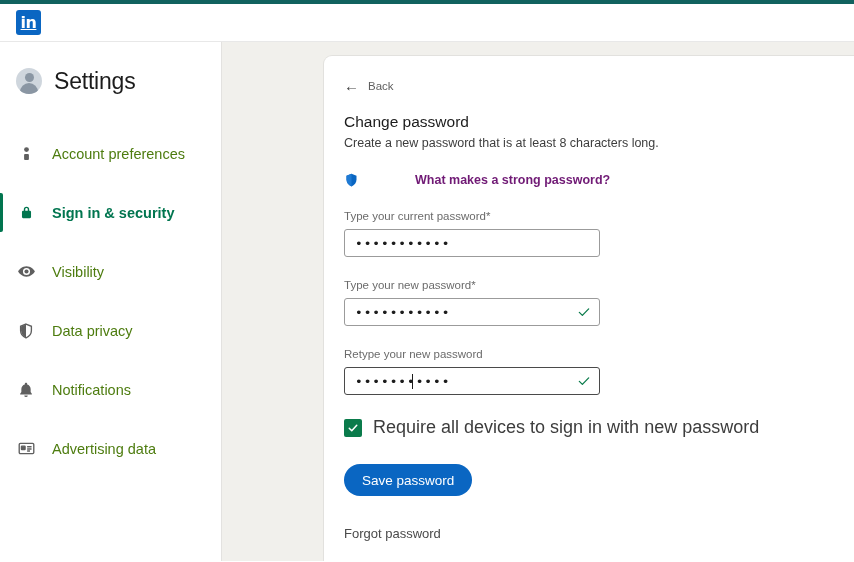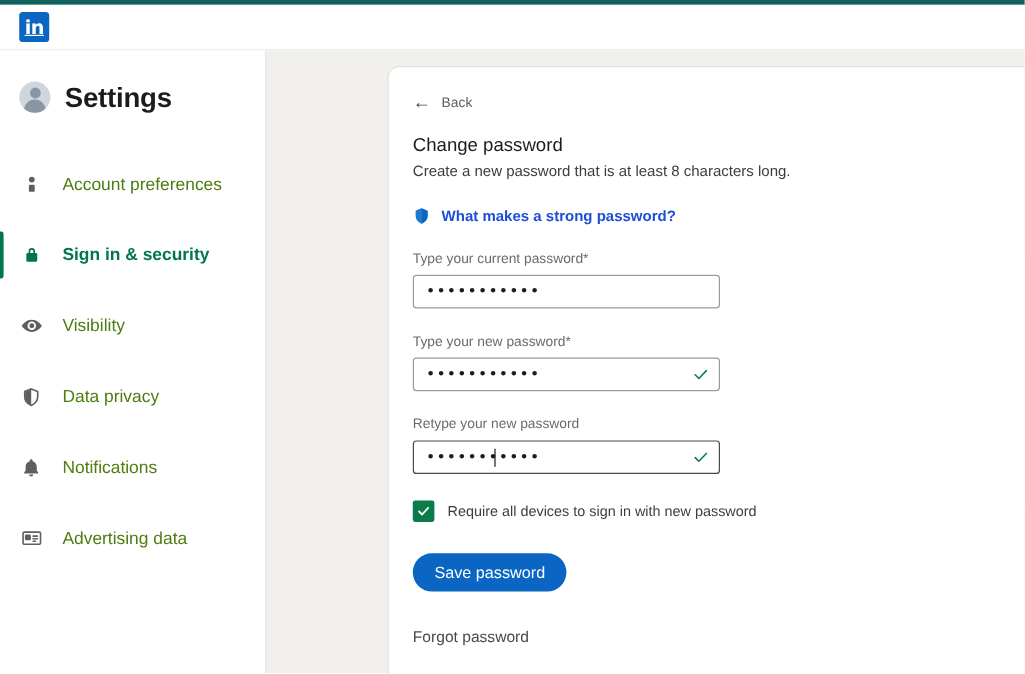--- a/index.html
+++ b/index.html
@@ -90,21 +90,21 @@
     content: "";
     position: absolute;
     width: 18px; height: 12px;
     border-radius: 9px 9px 0 0;
     background: #8a96a3;
     left: 4px; top: 15px;
   }
   .settings-title {
     font-size: 23px;
     color: #1c1c1c;
-    font-weight: bold;
+    font-weight: normal;
     letter-spacing: -0.2px;
   }
 
   .nav { margin-top: 20px; }
 
   .nav-item {
     display: flex;
     align-items: center;
     gap: 16px;
     height: 59px;
@@ -176,23 +176,24 @@
 
   .strong-link-row {
     display: flex;
     align-items: center;
     gap: 9px;
     margin-bottom: 22px;
     cursor: pointer;
   }
   .shield-icon { width: 15px; height: 16px; flex: 0 0 15px; }
   .strong-link-text {
-    color: #1d4ed8;
+    color: #701a75;
     font-size: 12.5px;
     font-weight: bold;
+    margin-left: 47px;
   }
 
   .field { margin-bottom: 22px; position: relative; }
   .field-label {
     display: block;
     font-size: 11.5px;
     color: #6b6b6b;
     margin-bottom: 7px;
   }
   .input-wrap { position: relative; width: 256px; }
@@ -241,21 +242,21 @@
     width: 18px; height: 18px;
     background: #0a7b4b;
     border-radius: 2px;
     display: flex;
     align-items: center;
     justify-content: center;
     flex: 0 0 18px;
   }
   .checkbox svg { width: 12px; height: 12px; color: #ffffff; }
   .checkbox-label {
-    font-size: 12px;
+    font-size: 18px;
     color: #3d3d3d;
   }
 
   .save-btn {
     background: #0a66c2;
     color: #ffffff;
     border: none;
     border-radius: 16px;
     height: 32px;
     padding: 0 18px;

